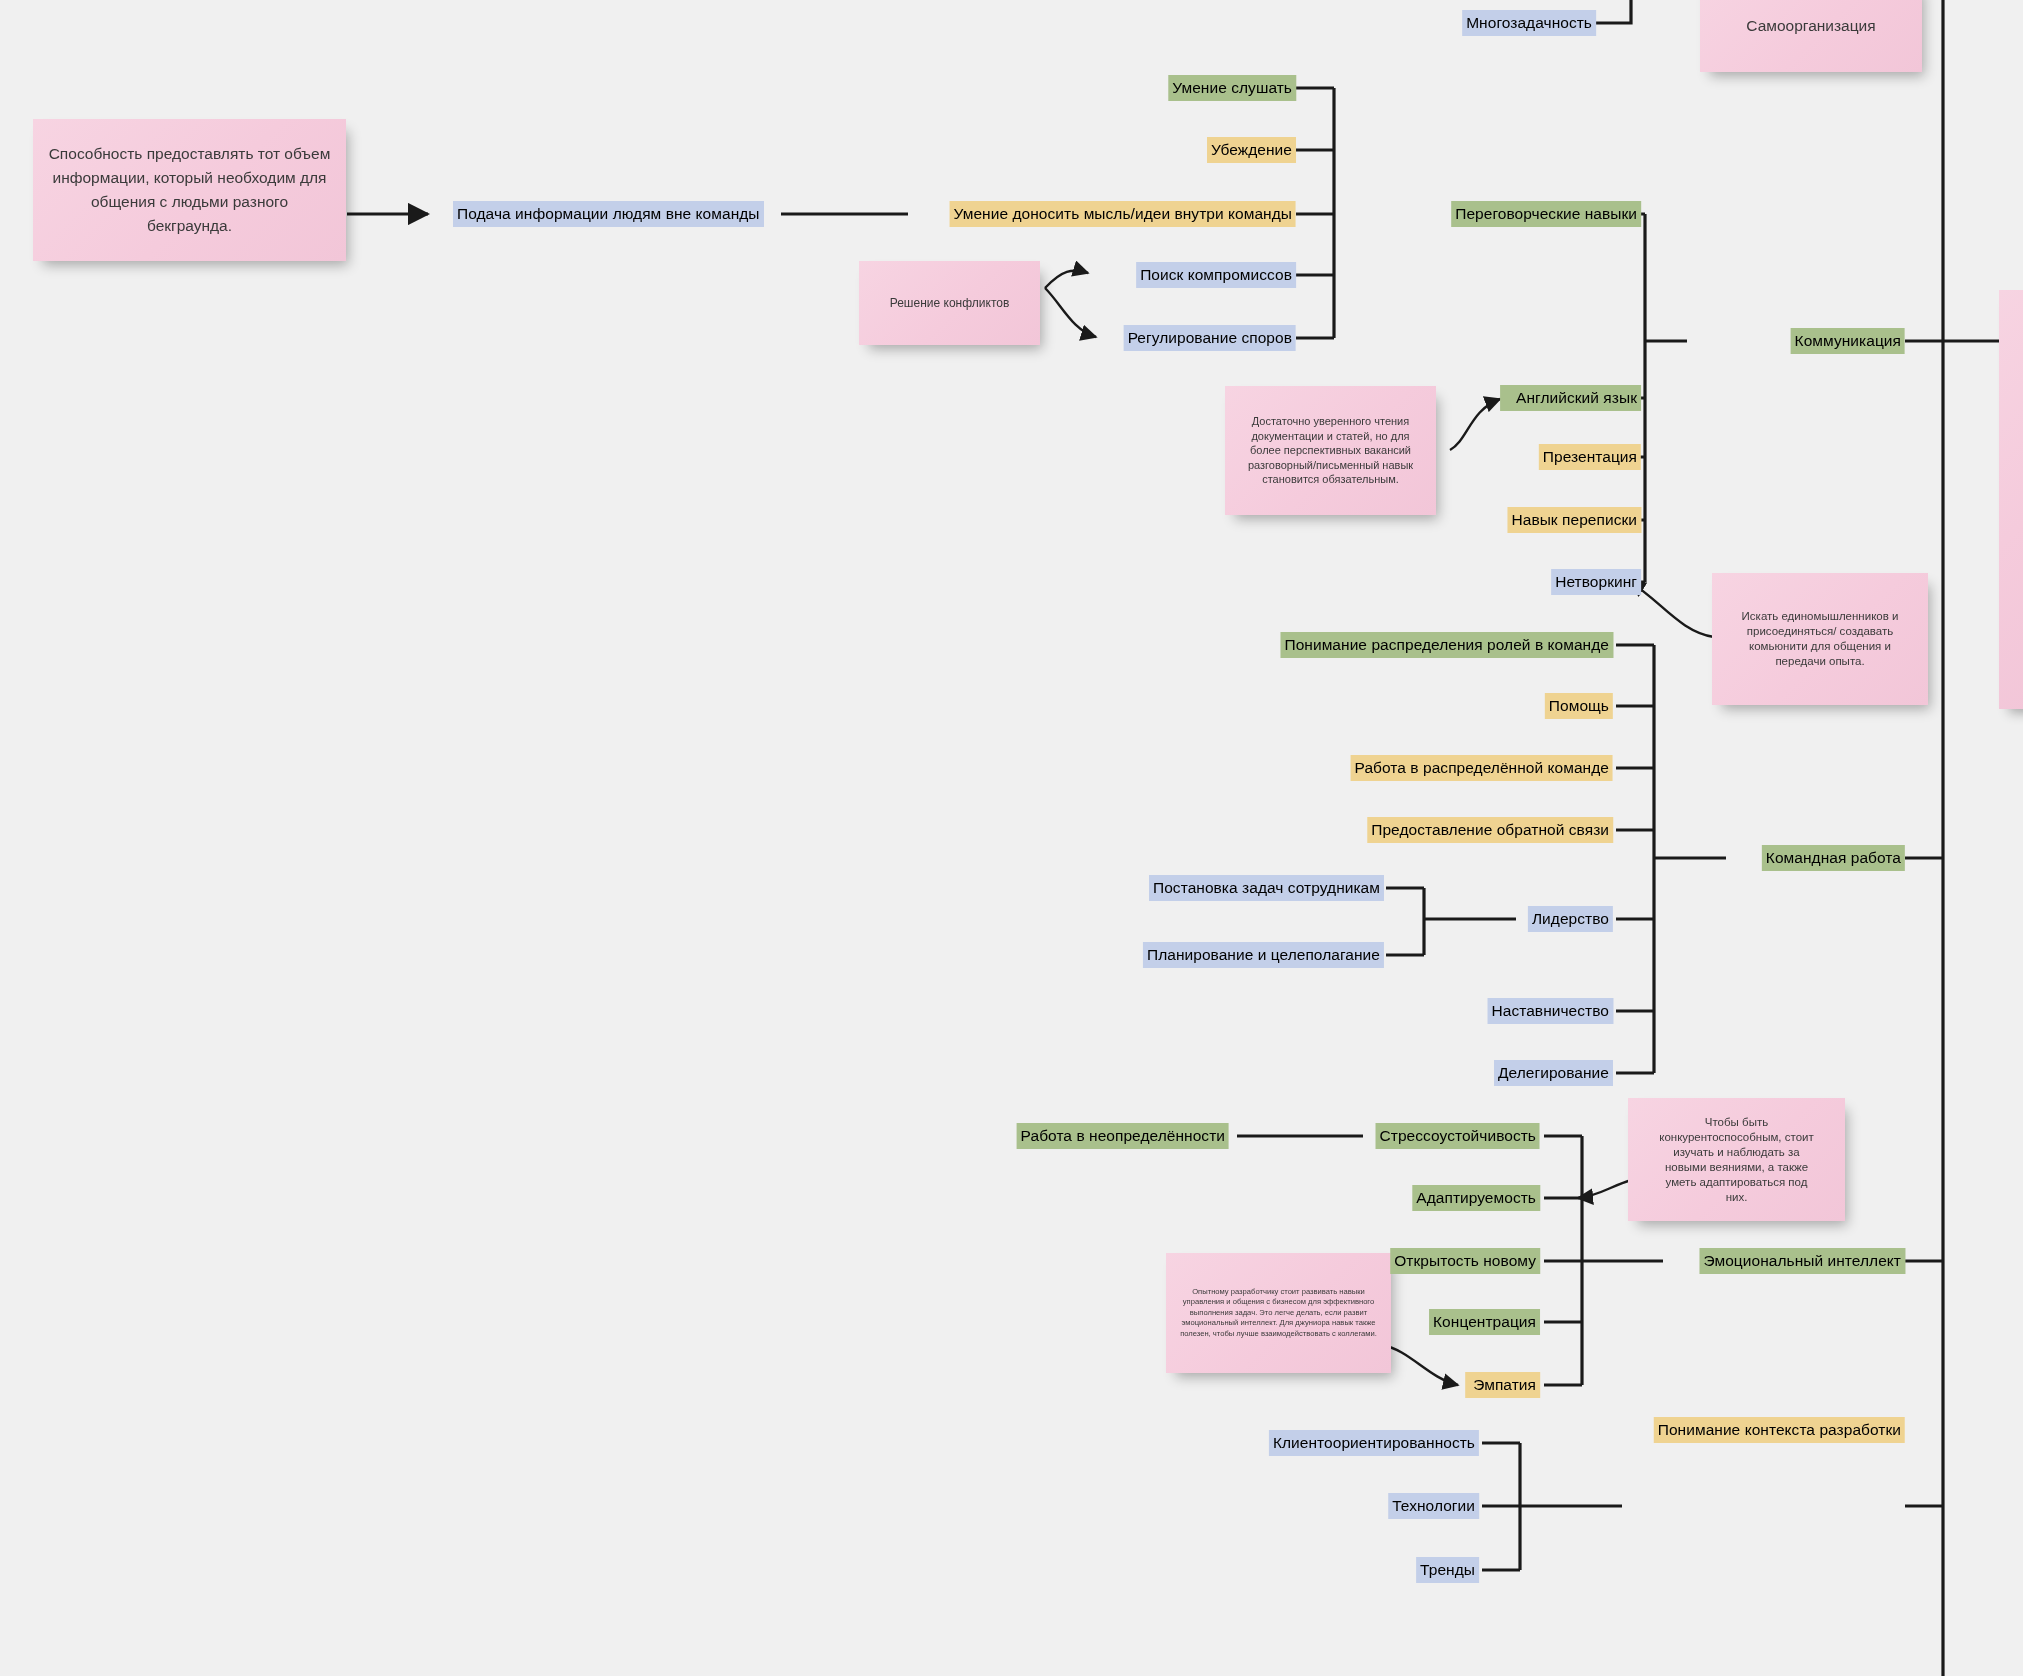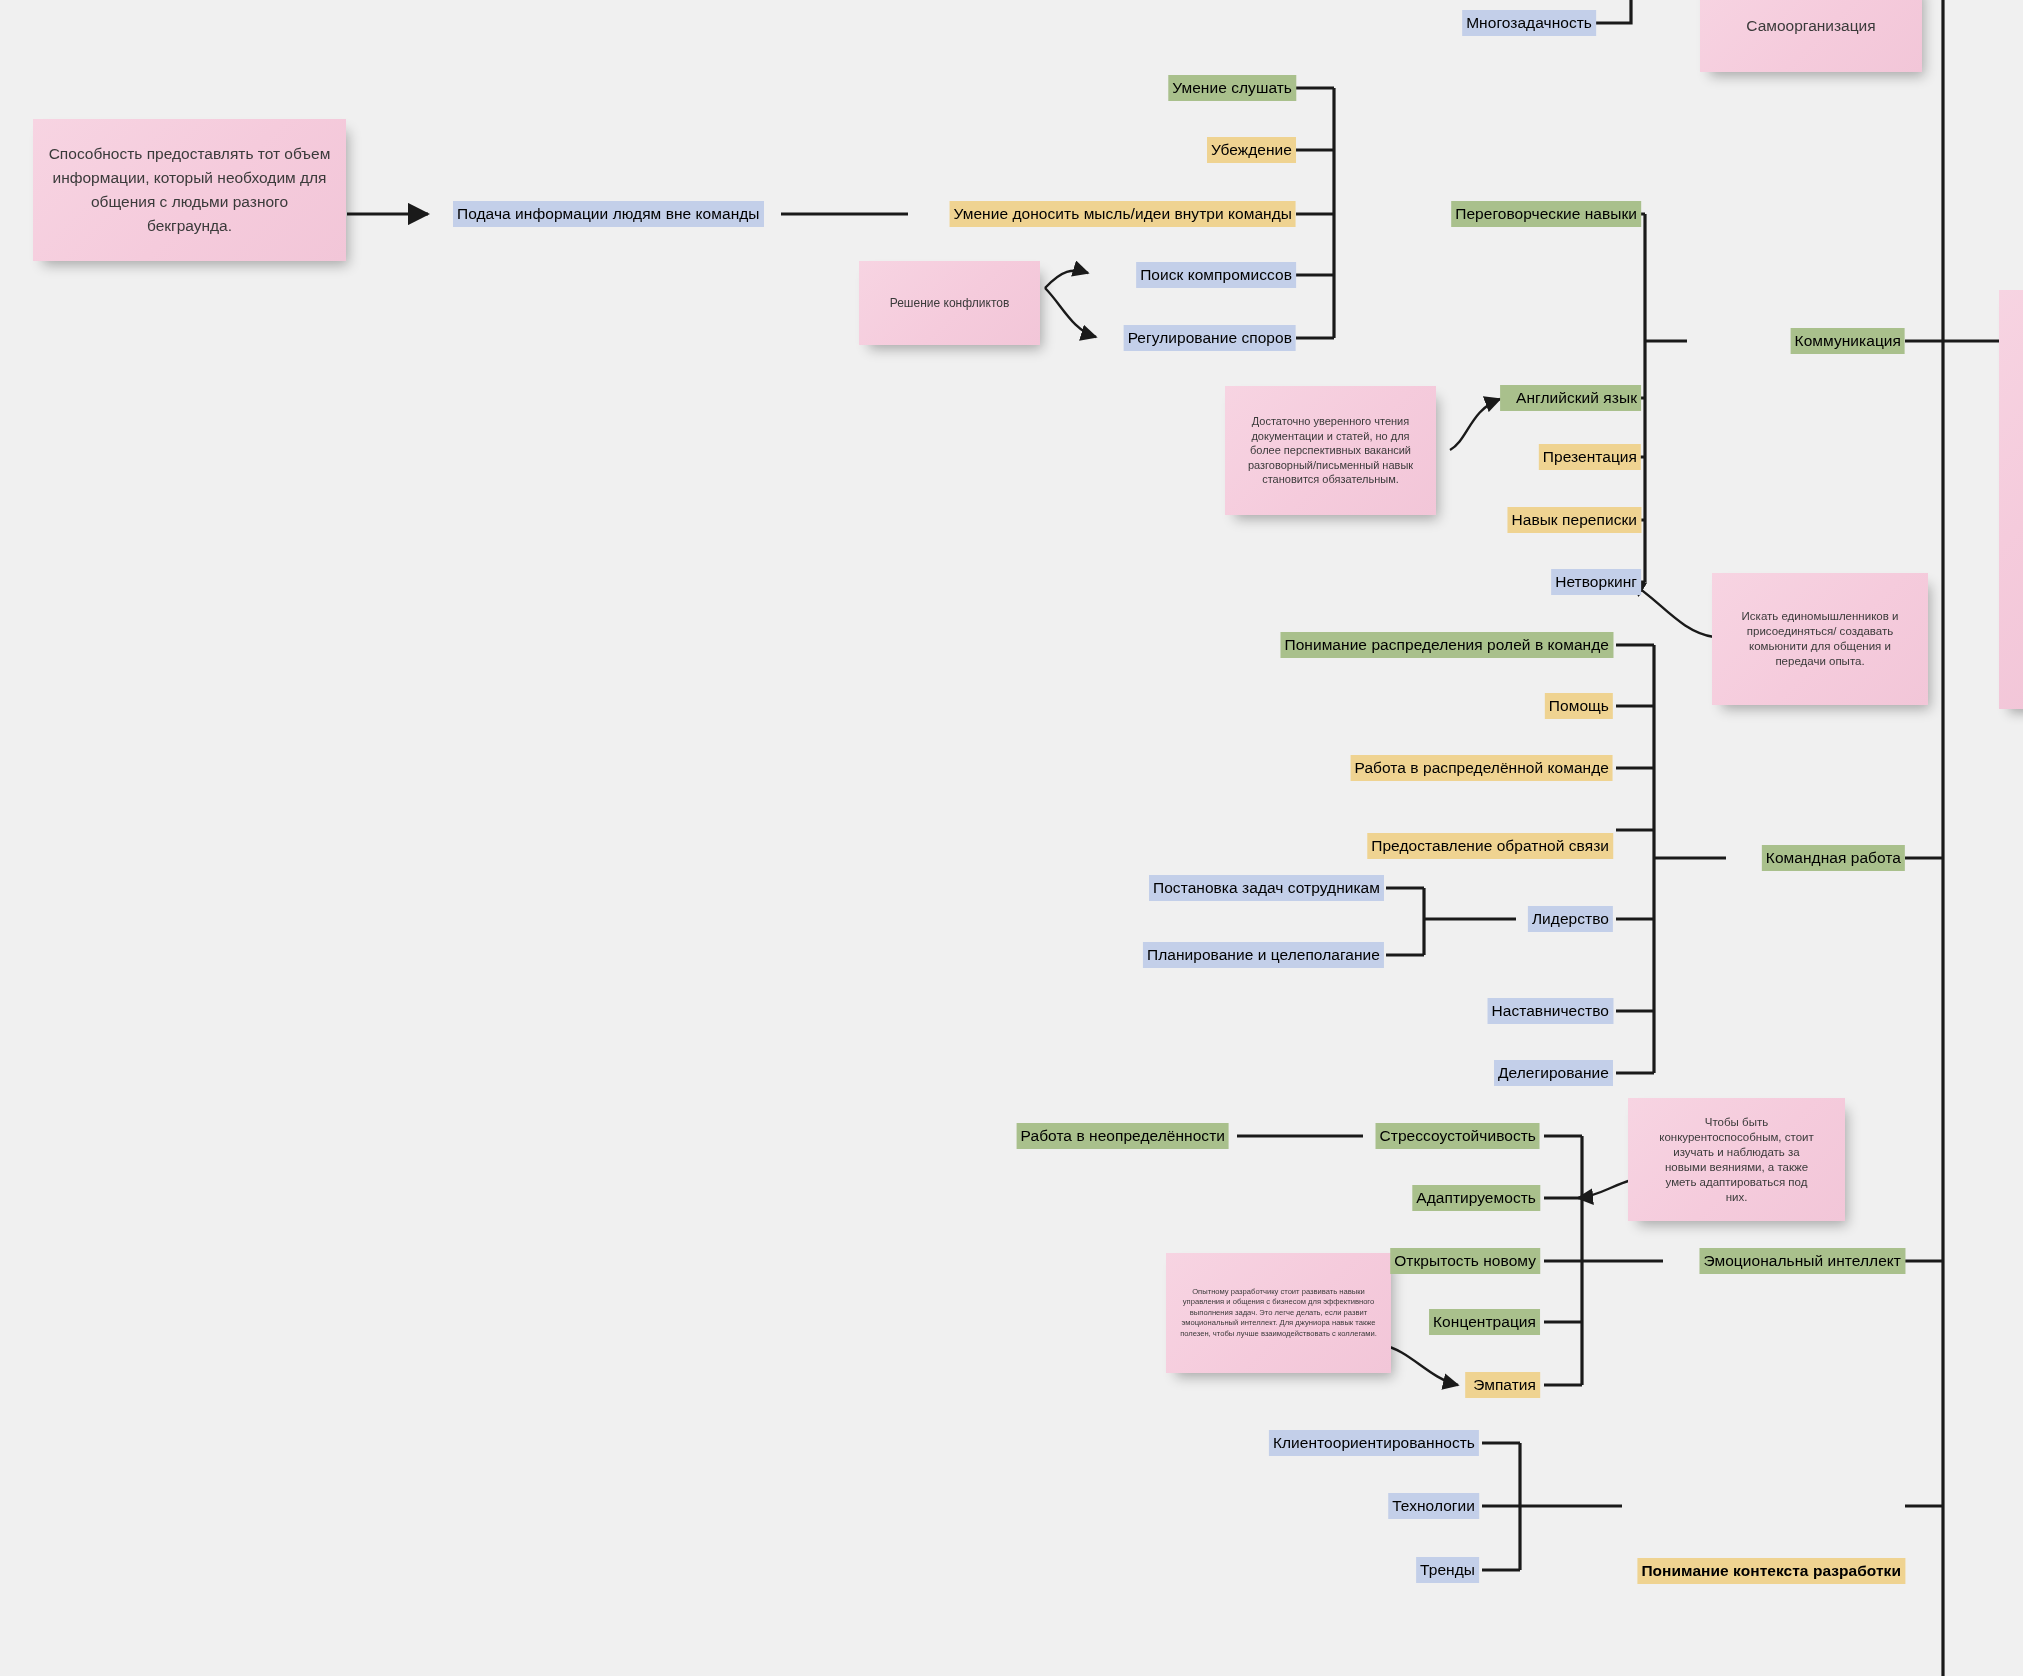--- a/index.html
+++ b/index.html
@@ -213,21 +213,21 @@
   <div class="node yellow r" style="left:1641px; top:520px;">Навык переписки</div>
 
   <div class="node blue r" style="left:1641px; top:582px;">Нетворкинг</div>
 
   <div class="node green r" style="left:1613px; top:645px;">Понимание распределения ролей в команде</div>
 
   <div class="node yellow r" style="left:1613px; top:706px;">Помощь</div>
 
   <div class="node yellow r" style="left:1613px; top:768px;">Работа в распределённой команде</div>
 
-  <div class="node yellow r" style="left:1613px; top:830px;margin-top:16px;">Предоставление обратной связи</div>
+  <div class="node yellow r" style="left:1613px; top:830px;">Предоставление обратной связи</div>
 
   <div class="node green r" style="left:1905px; top:858px;">Командная работа</div>
 
   <div class="node blue r" style="left:1384px; top:888px;">Постановка задач сотрудникам</div>
 
   <div class="node blue r" style="left:1384px; top:955px;">Планирование и целеполагание</div>
 
   <div class="node blue r" style="left:1613px; top:919px;">Лидерство</div>
 
   <div class="node blue r" style="left:1613px; top:1011px;">Наставничество</div>
@@ -247,15 +247,15 @@
   <div class="node yellow r" style="left:1540px; top:1385px;padding-left:8px;">Эмпатия</div>
 
   <div class="node green r" style="left:1905px; top:1261px;">Эмоциональный интеллект</div>
 
   <div class="node blue r" style="left:1479px; top:1443px;">Клиентоориентированность</div>
 
   <div class="node blue r" style="left:1479px; top:1506px;">Технологии</div>
 
   <div class="node blue r" style="left:1479px; top:1570px;">Тренды</div>
 
-  <div class="node yellow r" style="left:1905px; top:1571px;font-weight:bold;">Понимание контекста разработки</div>
+  <div class="node yellow r" style="left:1905px; top:1430px;">Понимание контекста разработки</div>
 
 </div>
 
 </body></html>

